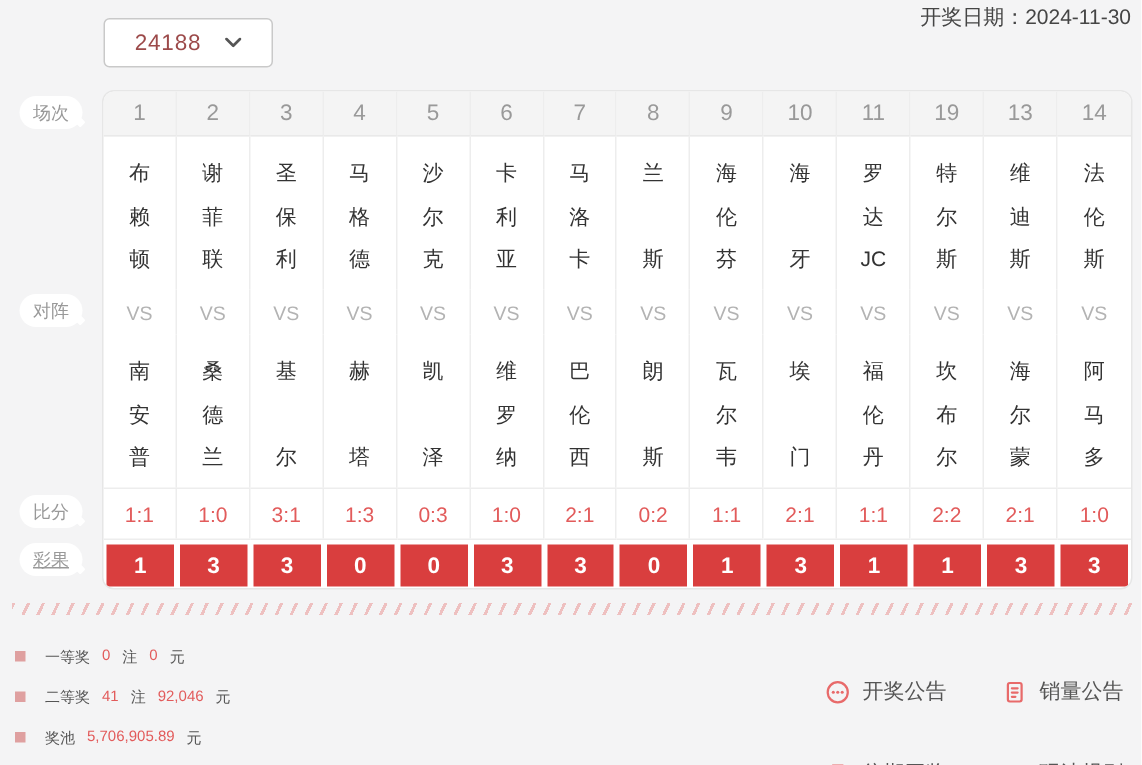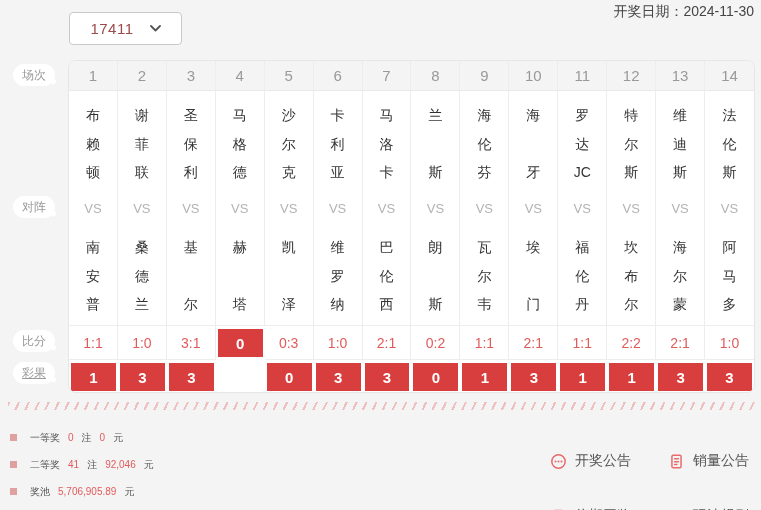--- a/index.html
+++ b/index.html
@@ -51,21 +51,21 @@
   .qlink{display:flex;align-items:center;gap:8px;cursor:pointer;margin-top:24px;}
   .qicon{display:flex;align-items:center;color:var(--link_icon,#e86a6a);flex:none;}
   .qtext{font-size:14px;color:#555;white-space:nowrap;}
 </style>
 </head>
 <body>
 
 <div class="page">
 
   <div class="issue-select">
-    <span class="issue-value">17411</span>
+    <span class="issue-value">24188</span>
     <span class="chevron">
       <svg width="11" height="7" viewBox="0 0 11 7" fill="none">
           <path d="M1 1l4.5 4.5L10 1" stroke="currentColor" stroke-width="1.8" stroke-linecap="round" stroke-linejoin="round"></path>
         </svg>
     </span>
   </div>
 
   <div class="draw-date"><span>开奖日期：</span><span>2024-11-30</span></div>
 
   <div>
@@ -135,20 +135,21 @@
           <div class="cell-team bdr">
             <span class="ch">马</span>
             <span class="ch">格</span>
             <span class="ch">德</span>
           </div>
           <div class="cell-vs bdr">VS</div>
           <div class="cell-team bdr">
             <span class="ch">赫</span>
             <span class="ch">塔</span>
           </div>
+          <div class="cell-score bdr">1:3</div>
           <div class="cell-result">
             <div class="result-box">0</div>
           </div>
         </div>
         <div class="col">
           <div class="cell-no bdr">5</div>
           <div class="cell-team bdr">
             <span class="ch">沙</span>
             <span class="ch">尔</span>
             <span class="ch">克</span>
@@ -261,21 +262,21 @@
             <span class="ch">福</span>
             <span class="ch">伦</span>
             <span class="ch">丹</span>
           </div>
           <div class="cell-score bdr">1:1</div>
           <div class="cell-result">
             <div class="result-box">1</div>
           </div>
         </div>
         <div class="col">
-          <div class="cell-no bdr">12</div>
+          <div class="cell-no bdr">19</div>
           <div class="cell-team bdr">
             <span class="ch">特</span>
             <span class="ch">尔</span>
             <span class="ch">斯</span>
           </div>
           <div class="cell-vs bdr">VS</div>
           <div class="cell-team bdr">
             <span class="ch">坎</span>
             <span class="ch">布</span>
             <span class="ch">尔</span>

